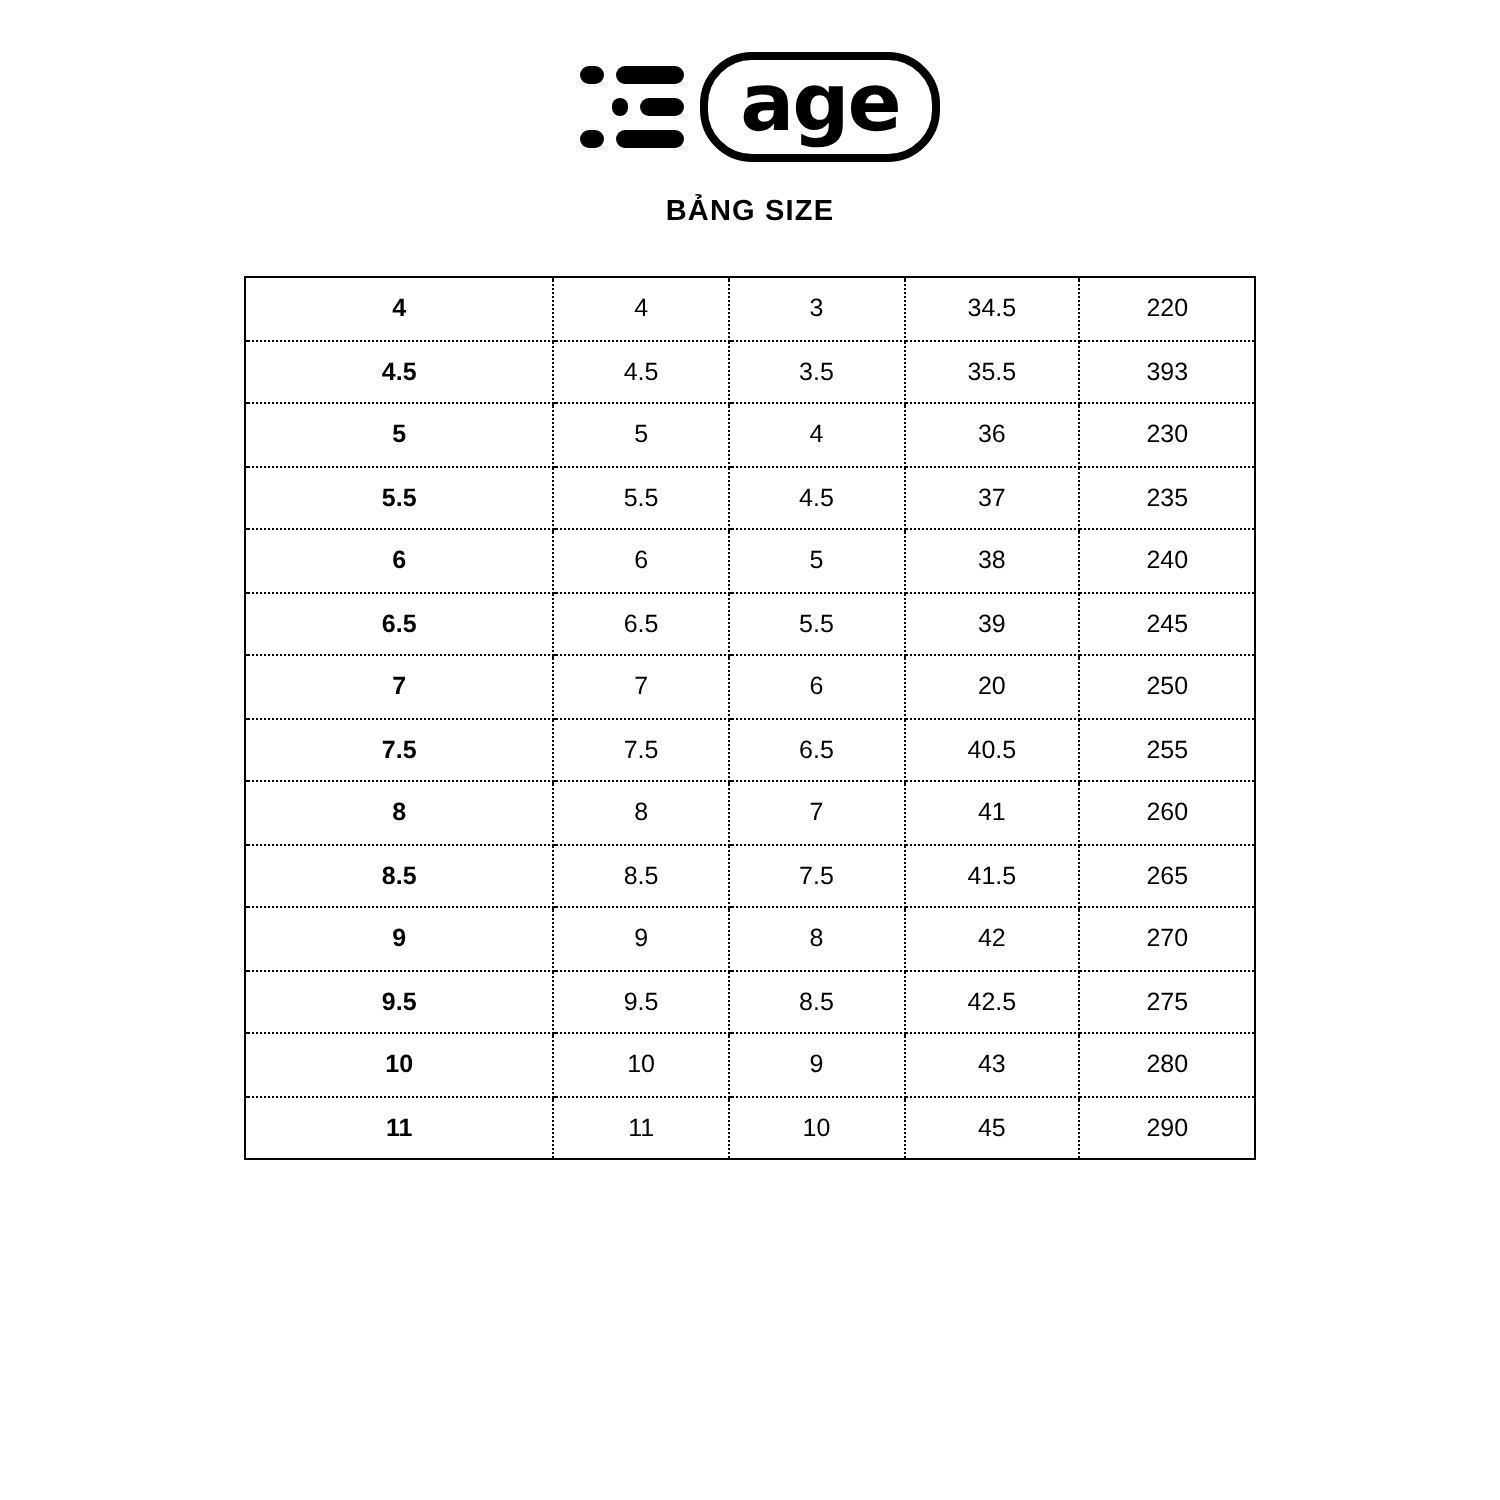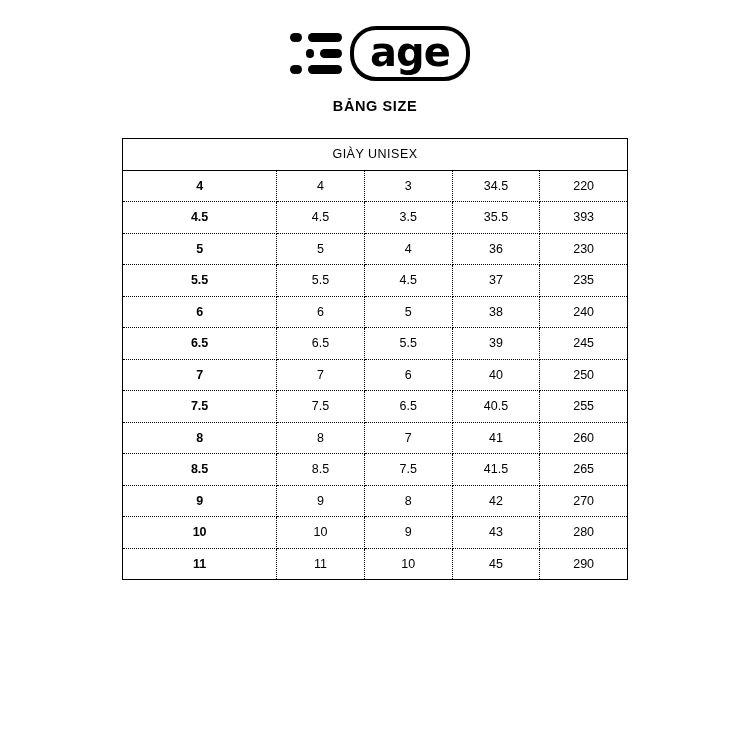--- a/index.html
+++ b/index.html
@@ -158,23 +158,20 @@
   <div class="table-wrap">
     <table class="size-table">
       <colgroup>
         <col class="c-std">
         <col class="c-us">
         <col class="c-uk">
         <col class="c-eur">
         <col class="c-mm">
       </colgroup>
       <thead>
-        <tr class="cap-row">
-          <th colspan="5">GIÀY UNISEX</th>
-        </tr>
       </thead>
       <tbody>
         <tr>
           <td class="col-std">4</td>
           <td>4</td>
           <td>3</td>
           <td>34.5</td>
           <td>220</td>
         </tr>
         <tr>
@@ -209,21 +206,21 @@
           <td class="col-std">6.5</td>
           <td>6.5</td>
           <td>5.5</td>
           <td>39</td>
           <td>245</td>
         </tr>
         <tr>
           <td class="col-std">7</td>
           <td>7</td>
           <td>6</td>
-          <td>40</td>
+          <td>20</td>
           <td>250</td>
         </tr>
         <tr>
           <td class="col-std">7.5</td>
           <td>7.5</td>
           <td>6.5</td>
           <td>40.5</td>
           <td>255</td>
         </tr>
         <tr>
@@ -241,20 +238,27 @@
           <td>265</td>
         </tr>
         <tr>
           <td class="col-std">9</td>
           <td>9</td>
           <td>8</td>
           <td>42</td>
           <td>270</td>
         </tr>
         <tr>
+          <td class="col-std">9.5</td>
+          <td>9.5</td>
+          <td>8.5</td>
+          <td>42.5</td>
+          <td>275</td>
+        </tr>
+        <tr>
           <td class="col-std">10</td>
           <td>10</td>
           <td>9</td>
           <td>43</td>
           <td>280</td>
         </tr>
         <tr>
           <td class="col-std">11</td>
           <td>11</td>
           <td>10</td>

